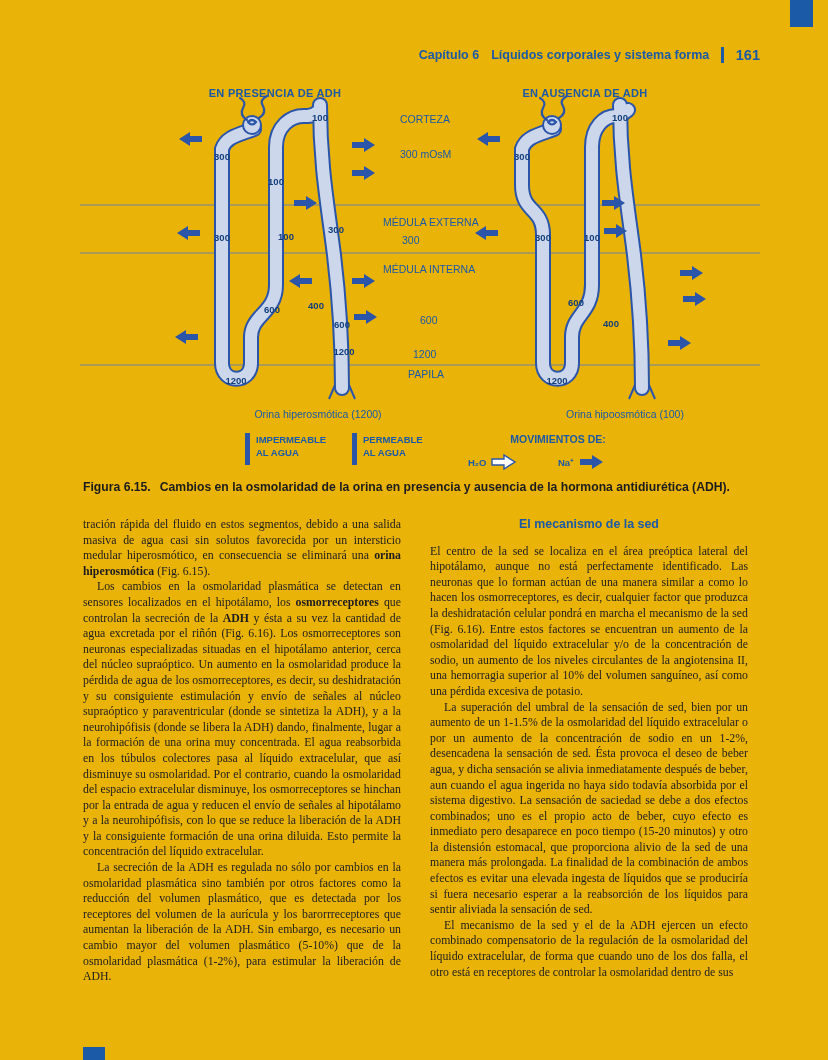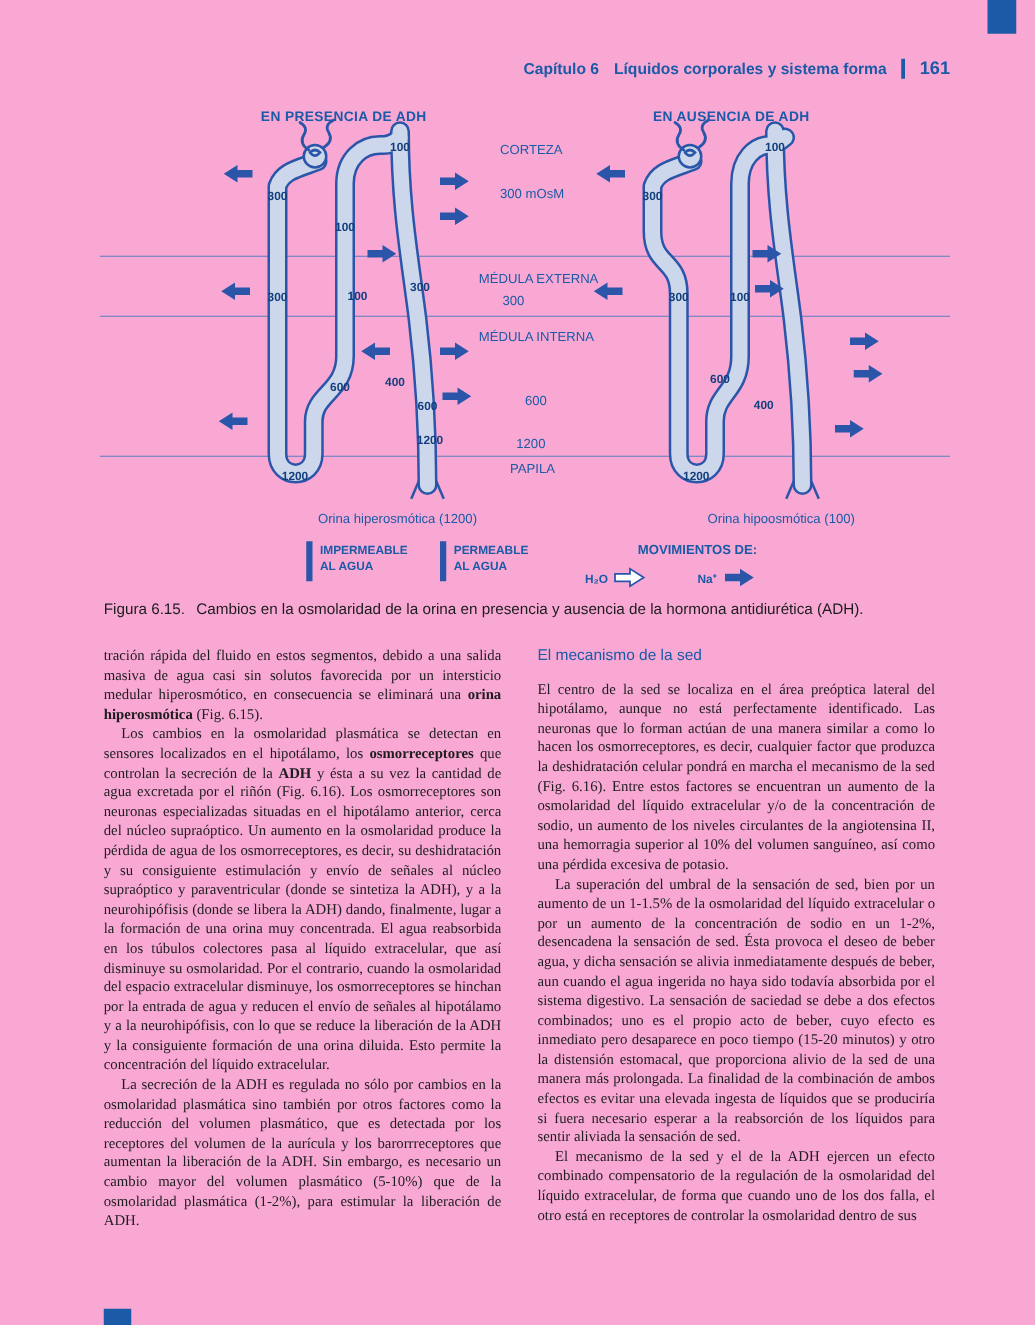--- a/index.html
+++ b/index.html
@@ -4,36 +4,36 @@
 <style>
   :root{
     --accent:#1b5aa6;
     --tube_fill:#ccd7ec;
     --tube_stroke:#2b55a8;
     --number:#123e7c;
     --text:#1d1d1f;
   }
   *{margin:0;padding:0;box-sizing:border-box;}
   html,body{background:#e9e9e9;}
-  .page{position:relative;width:828px;height:1060px;background:#f9a8d4;overflow:hidden;
+  .page{position:relative;width:828px;height:1060px;background:#eab308;overflow:hidden;
         font-family:"Liberation Sans",sans-serif;}
   .corner-tab{position:absolute;background:var(--accent);}
   .tab-tr{top:0;right:15px;width:23px;height:27px;}
   .tab-bl{bottom:0;left:83px;width:22px;height:13px;}
 
   .running-head{position:absolute;top:47px;right:68px;display:flex;align-items:center;gap:12px;
         color:var(--accent);font-size:12.5px;font-weight:700;}
   .running-head .head-rule{width:2.5px;height:16px;background:var(--accent);}
   .running-head .pagenum{font-size:14.5px;font-weight:700;text-align:center;}
 
   figure{position:absolute;left:0;top:0;}
   figure svg{position:absolute;left:80px;top:85px;}
   figcaption{position:absolute;left:83px;top:480px;width:670px;font-size:12.2px;color:#1c1c1e;}
-  figcaption .cap-label{font-weight:400;}
-  figcaption .cap-text{padding-left:9px;}
+  figcaption .cap-label{font-weight:700;}
+  figcaption .cap-text{padding-left:9px;font-weight:bold;}
 
   
   .zone-lines line{stroke:#5b7cc0;stroke-width:0.9;}
   .tube-o{fill:none;stroke:var(--tube_stroke);stroke-width:16;stroke-linejoin:round;stroke-linecap:round;}
   .tube-i{fill:none;stroke:var(--tube_fill);stroke-width:12;stroke-linejoin:round;stroke-linecap:round;}
   .glom{fill:var(--tube_fill);stroke:var(--tube_stroke);stroke-width:2;}
   .squig{fill:none;stroke:var(--tube_stroke);stroke-width:2.2;stroke-linecap:round;}
   .flare{stroke:var(--tube_stroke);stroke-width:2;}
   .arrow{fill:var(--tube_stroke);}
   .arrow-outline{fill:#ffffff;stroke:var(--tube_stroke);stroke-width:1.4;}
@@ -45,21 +45,21 @@
   .leg{font:600 9.5px "Liberation Sans",sans-serif;fill:var(--accent);}
   .leg-title{font:700 10.5px "Liberation Sans",sans-serif;fill:var(--accent);}
 
   .columns{position:absolute;left:83px;top:517px;width:665px;display:flex;gap:29px;
         color:var(--text);font-family:"Liberation Serif",serif;font-size:11.8px;line-height:15.6px;
         text-align:justify;hyphens:auto;}
   .col{width:318px;}
   .col p.ind{text-indent:14px;}
   .col b{font-weight:700;}
   .col h3{font-family:"Liberation Sans",sans-serif;color:var(--accent);font-size:12.4px;
-        font-weight:400;margin:0 0 11px 0;text-align:left;}
+        font-weight:700;margin:0 0 11px 0;text-align:center;}
 </style>
 </head>
 <body>
 
 <div class="page">
 
   <div class="corner-tab tab-tr"></div>
   <div class="corner-tab tab-bl"></div>
 
   <header class="running-head">

